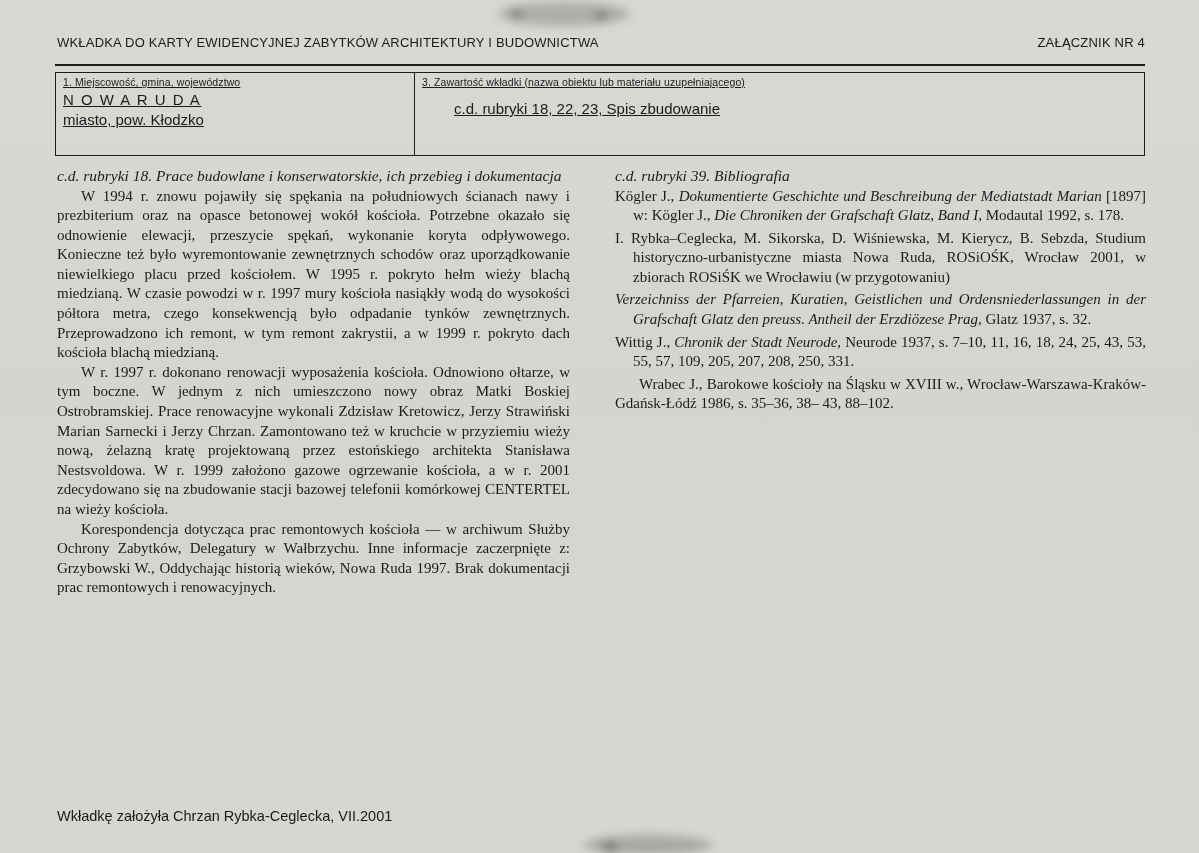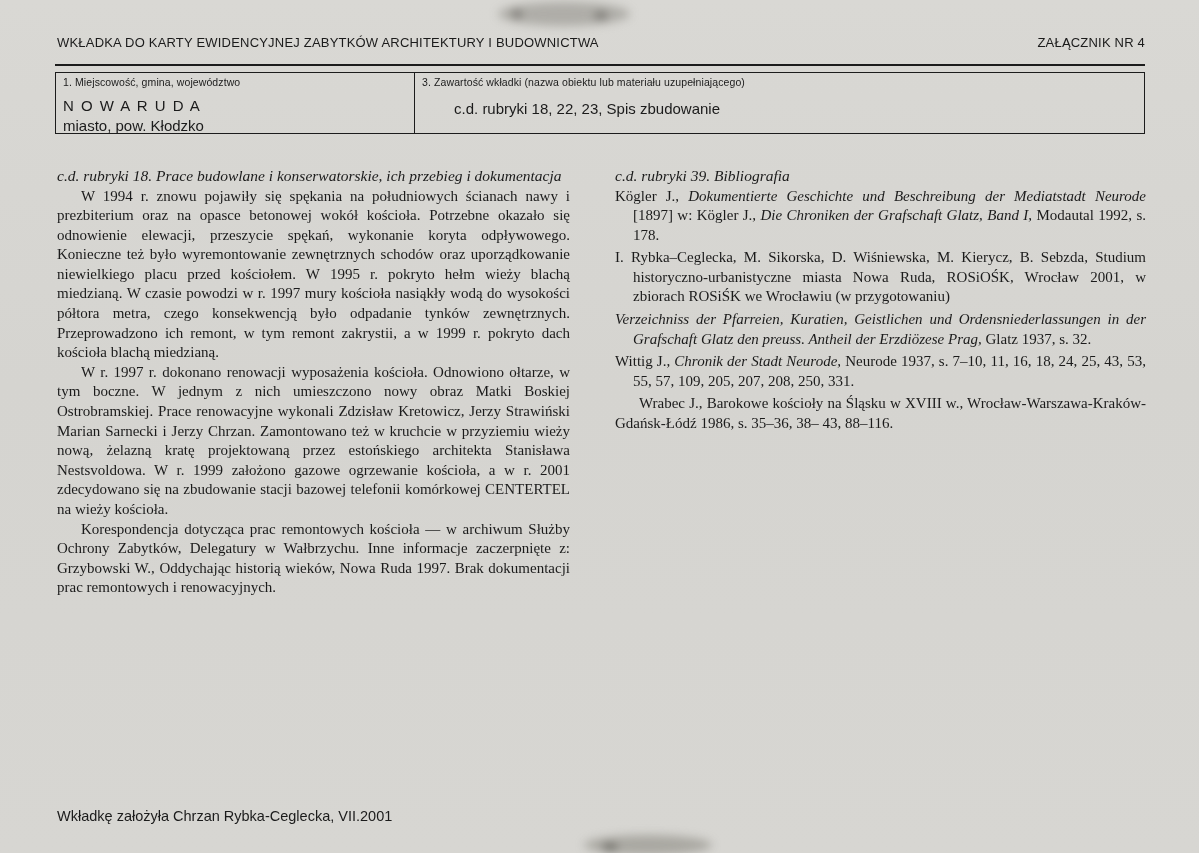--- a/index.html
+++ b/index.html
@@ -24,36 +24,36 @@
     font-family: "Liberation Sans", sans-serif;
     font-size: 13px; letter-spacing: 0.2px;
   }
   .rule {
     position: absolute; left: 55px; right: 54px; top: 64px;
     height: 2px; background: #1c1c1c;
   }
 
   
   .id-table {
-    position: absolute; left: 55px; top: 72px; width: 1090px; height: 62px;
-    display: flex; border: 1px solid #1c1c1c;
+    position: absolute; left: 55px; top: 72px; width: 1090px; height: 84px;
+    display: flex; border: 1px solid #1c1c1c; text-decoration: underline;
   }
   .cell {
     padding: 3px 7px;
     border-right: 1px solid #1c1c1c;
     font-family: "Liberation Sans", sans-serif;
     overflow: hidden;
   }
   .cell:last-child { border-right: none; }
   .cell1 { width: 33.0%; }
   .cell2 { width: 33.8%; }
   .cell3 { width: 33.2%; }
   .cell-label { font-size: 10.5px; letter-spacing: 0.1px; white-space: nowrap; }
   .line { font-size: 15px; line-height: 20px; }
-  .town-name { letter-spacing: 1.5px; margin-top: 8px; }
+  .town-name { letter-spacing: 1.5px; margin-top: 2px; }
   .obj-line { text-align: center; font-size: 15px; line-height: 20px; }
   .obj-first { margin-top: 3px; }
   .contents-value { font-size: 15px; margin-top: 12px; padding-left: 32px; }
 
   
   .col { position: absolute; top: 166px; }
   .col-left  { left: 57px;  width: 513px; }
   .col-right { left: 615px; width: 531px; }
   .sec-heading {
     font-style: italic; font-size: 15.5px; line-height: 20.5px;
@@ -112,25 +112,25 @@
 
   <div class="col col-left">
     <p class="sec-heading">c.d. rubryki 18. Prace budowlane i konserwatorskie, ich przebieg i dokumentacja</p>
     <p class="body-p">W 1994 r. znowu pojawiły się spękania na południowych ścianach nawy i prezbiterium oraz na opasce betonowej wokół kościoła. Potrzebne okazało się odnowienie elewacji, przeszycie spękań, wykonanie koryta odpływowego. Konieczne też było wyremontowanie zewnętrznych schodów oraz uporządkowanie niewielkiego placu przed kościołem. W 1995 r. pokryto hełm wieży blachą miedzianą. W czasie powodzi w r. 1997 mury kościoła nasiąkły wodą do wysokości półtora metra, czego konsekwencją było odpadanie tynków zewnętrznych. Przeprowadzono ich remont, w tym remont zakrystii, a w 1999 r. pokryto dach kościoła blachą miedzianą.</p>
     <p class="body-p">W r. 1997 r. dokonano renowacji wyposażenia kościoła. Odnowiono ołtarze, w tym boczne. W jednym z nich umieszczono nowy obraz Matki Boskiej Ostrobramskiej. Prace renowacyjne wykonali Zdzisław Kretowicz, Jerzy Strawiński Marian Sarnecki i Jerzy Chrzan. Zamontowano też w kruchcie w przyziemiu wieży nową, żelazną kratę projektowaną przez estońskiego architekta Stanisława Nestsvoldowa. W r. 1999 założono gazowe ogrzewanie kościoła, a w r. 2001 zdecydowano się na zbudowanie stacji bazowej telefonii komórkowej CENTERTEL na wieży kościoła.</p>
     <p class="body-p">Korespondencja dotycząca prac remontowych kościoła — w archiwum Służby Ochrony Zabytków, Delegatury w Wałbrzychu. Inne informacje zaczerpnięte z: Grzybowski W., Oddychając historią wieków, Nowa Ruda 1997. Brak dokumentacji prac remontowych i renowacyjnych.</p>
   </div>
 
   <div class="col col-right">
     <p class="sec-heading">c.d. rubryki 39. Bibliografia</p>
-    <p class="bib hang"><span>Kögler J., </span><span class="it">Dokumentierte Geschichte und Beschreibung der Mediatstadt Neurode</span><span> [1897] w: Kögler J., </span><span class="it">Die Chroniken der Grafschaft Glatz, Band I,</span><span> Modautal 1992, s. 178.</span></p>
+    <p class="bib hang"><span>Kögler J., </span><span class="it">Dokumentierte Geschichte und Beschreibung der Mediatstadt Marian</span><span> [1897] w: Kögler J., </span><span class="it">Die Chroniken der Grafschaft Glatz, Band I,</span><span> Modautal 1992, s. 178.</span></p>
     <p class="bib hang"><span>I. Rybka–Ceglecka, M. Sikorska, D. Wiśniewska, M. Kierycz, B. Sebzda, Studium historyczno-urbanistyczne miasta Nowa Ruda, ROSiOŚK, Wrocław 2001, w zbiorach ROSiŚK we Wrocławiu (w przygotowaniu)</span></p>
     <p class="bib hang"><span class="it">Verzeichniss der Pfarreien, Kuratien, Geistlichen und Ordensniederlassungen in der Grafschaft Glatz den preuss. Antheil der Erzdiözese Prag,</span><span> Glatz 1937, s. 32.</span></p>
     <p class="bib hang"><span>Wittig J., </span><span class="it">Chronik der Stadt Neurode,</span><span> Neurode 1937, s. 7–10, 11, 16, 18, 24, 25, 43, 53, 55, 57, 109, 205, 207, 208, 250, 331.</span></p>
-    <p class="bib pindent"><span>Wrabec J., Barokowe kościoły na Śląsku w XVIII w., Wrocław-Warszawa-Kraków-Gdańsk-Łódź 1986, s. 35–36, 38– 43, 88–116.</span></p>
+    <p class="bib pindent"><span>Wrabec J., Barokowe kościoły na Śląsku w XVIII w., Wrocław-Warszawa-Kraków-Gdańsk-Łódź 1986, s. 35–36, 38– 43, 88–102.</span></p>
   </div>
 
   <div class="footer-note">Wkładkę założyła Chrzan Rybka-Ceglecka, VII.2001</div>
 
   <div class="artifact artifact-top">
     <span class="speck s1"></span>
     <span class="speck s2"></span>
   </div>
   <div class="artifact artifact-bottom">
     <span class="speck s3"></span>

